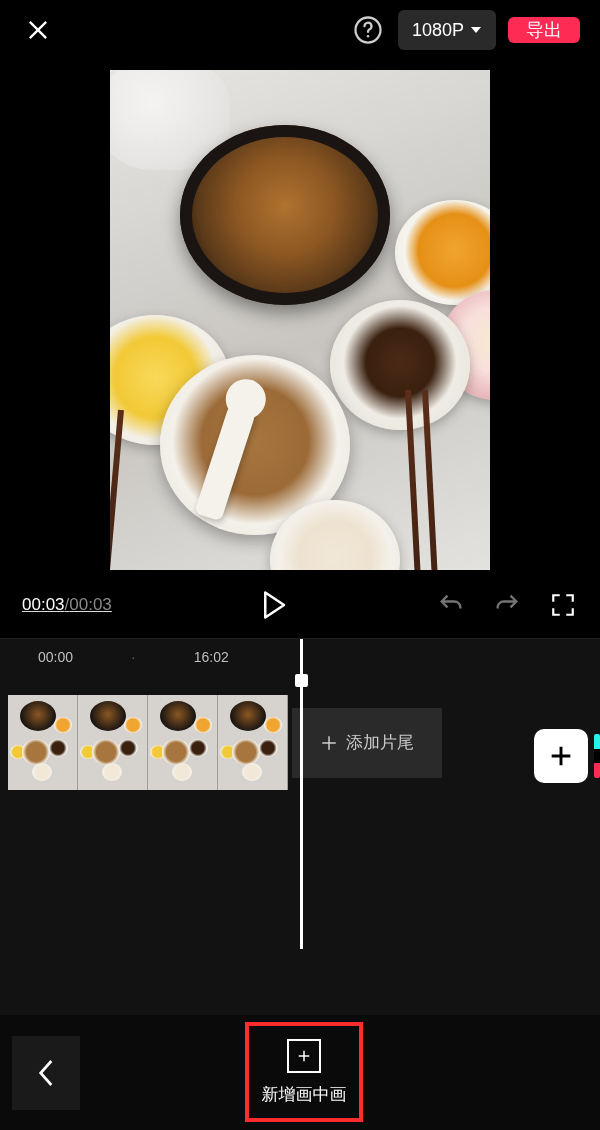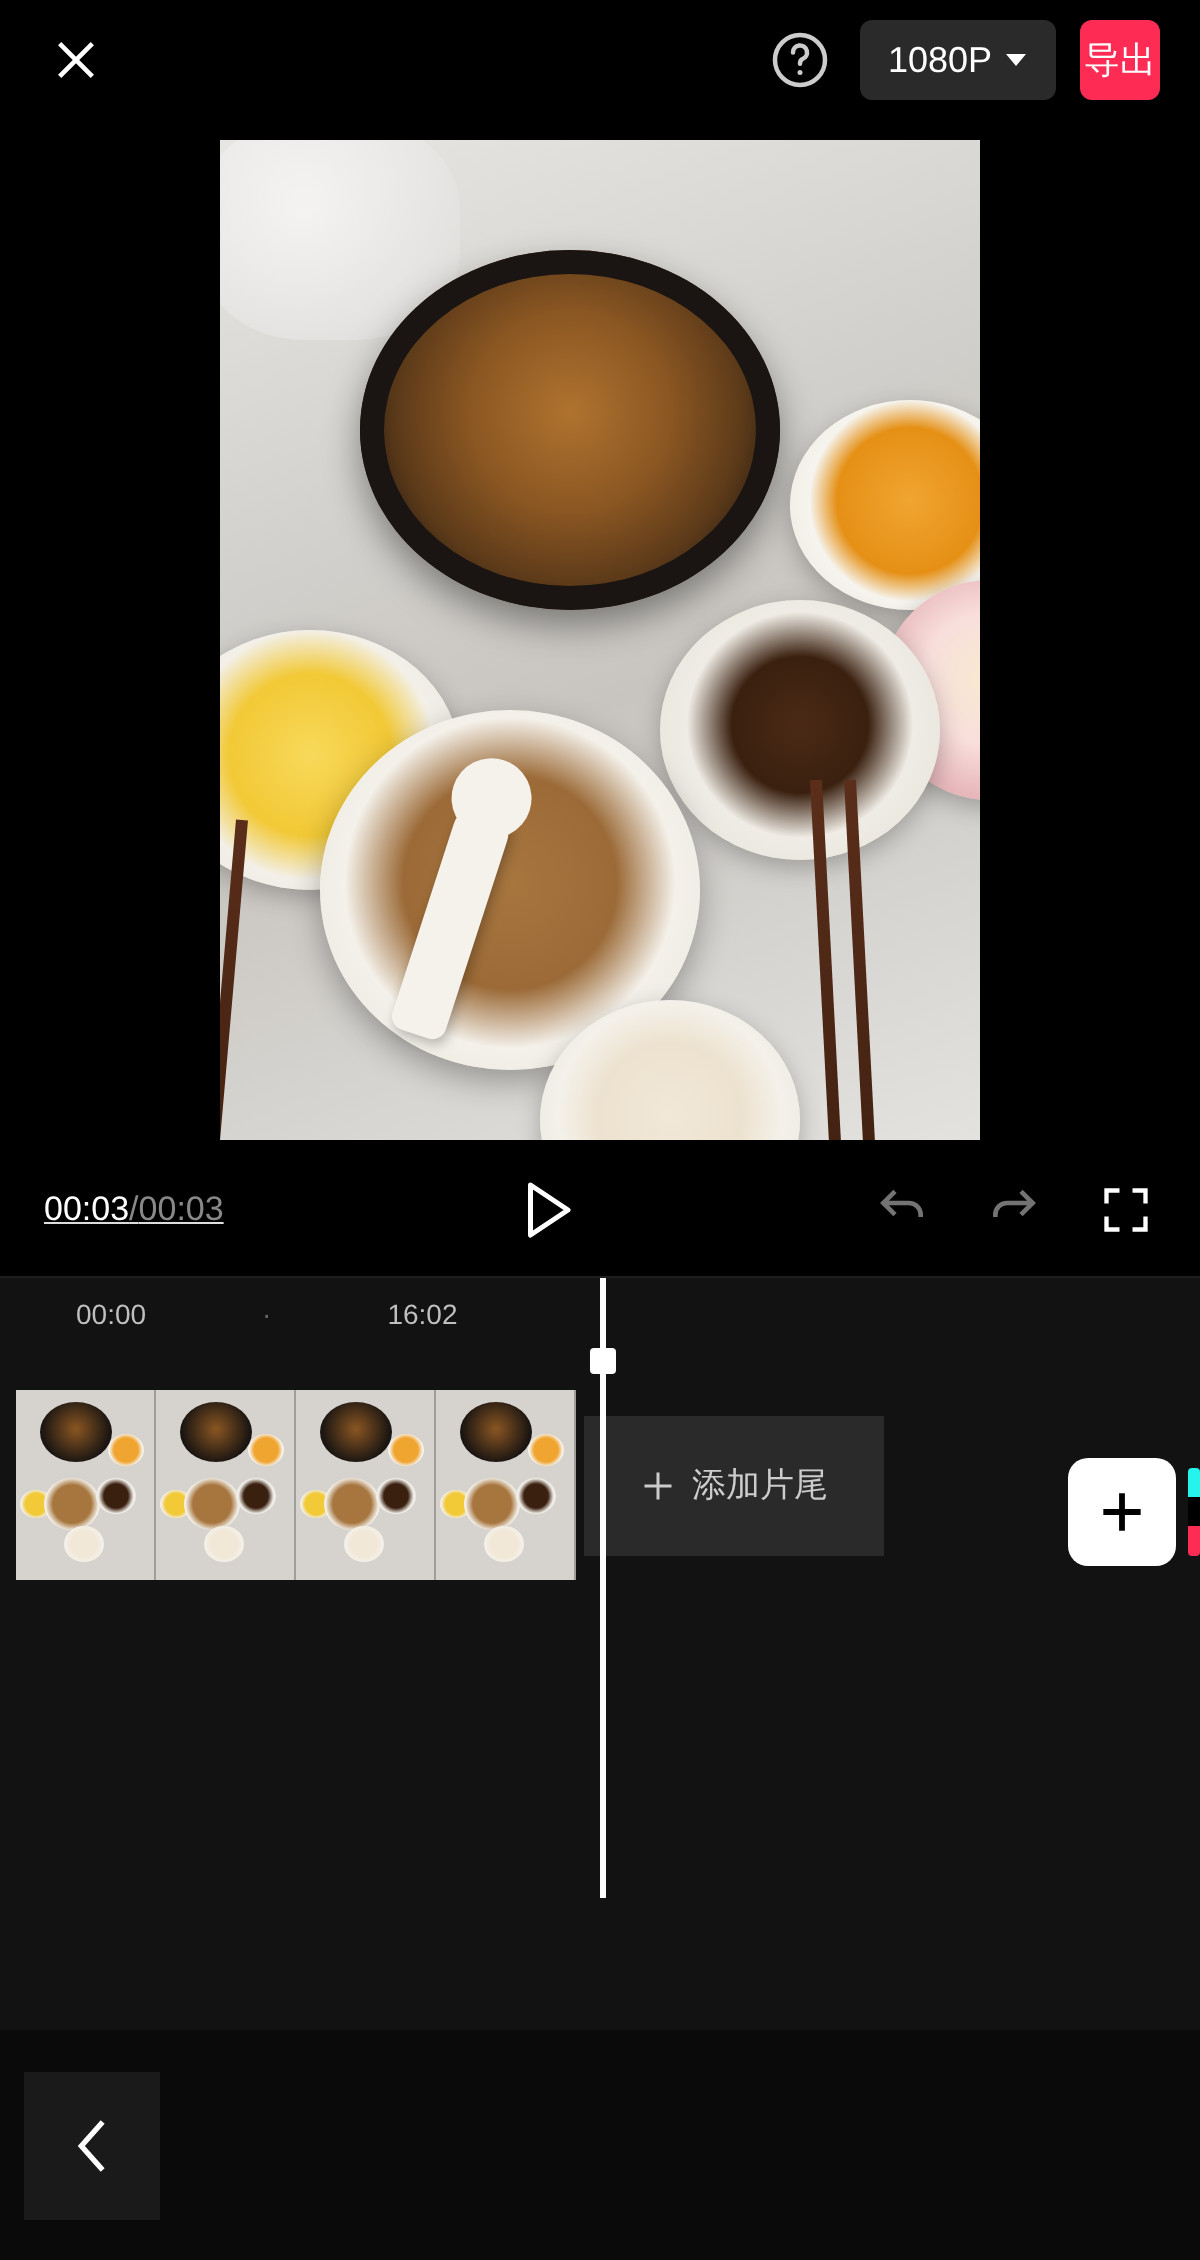--- a/index.html
+++ b/index.html
@@ -27,22 +27,22 @@
   .res-btn {
     background: #2a2a2a;
     height: 40px;
     padding: 0 14px;
     border-radius: 6px;
     display:flex; align-items:center; gap:6px;
     font-size: 18px; cursor:pointer;
   }
   .export-btn {
     background: #FE2C55;
-    height: 40px;
-    padding: 0 2px;
+    height: 26px;
+    padding: 0 18px;
     border-radius: 6px;
     display:flex; align-items:center;
     font-size: 18px; font-weight:500; cursor:pointer;
   }
   
   .preview-wrap {
     display:flex; justify-content:center;
     padding: 10px 0 8px 0;
   }
   .preview {
@@ -358,13 +358,21 @@
   </div>
   <div class="playhead"></div>
 </div>
 
 <div class="bottom">
   <div class="back-btn">
     <svg width="20" height="32" viewBox="0 0 14 24" stroke="#fff" stroke-width="2" fill="none">
         <path d="M11 3 L3 12 L11 21"></path>
       </svg>
   </div>
+  <div class="pip-btn">
+    <div class="pip-icon">
+      <svg width="18" height="18" viewBox="0 0 24 24" stroke="#fff" stroke-width="2">
+          <path d="M12 5 V19 M5 12 H19"></path>
+        </svg>
+    </div>
+    <span class="pip-label">新增画中画</span>
+  </div>
 </div>
 
 </body></html>

